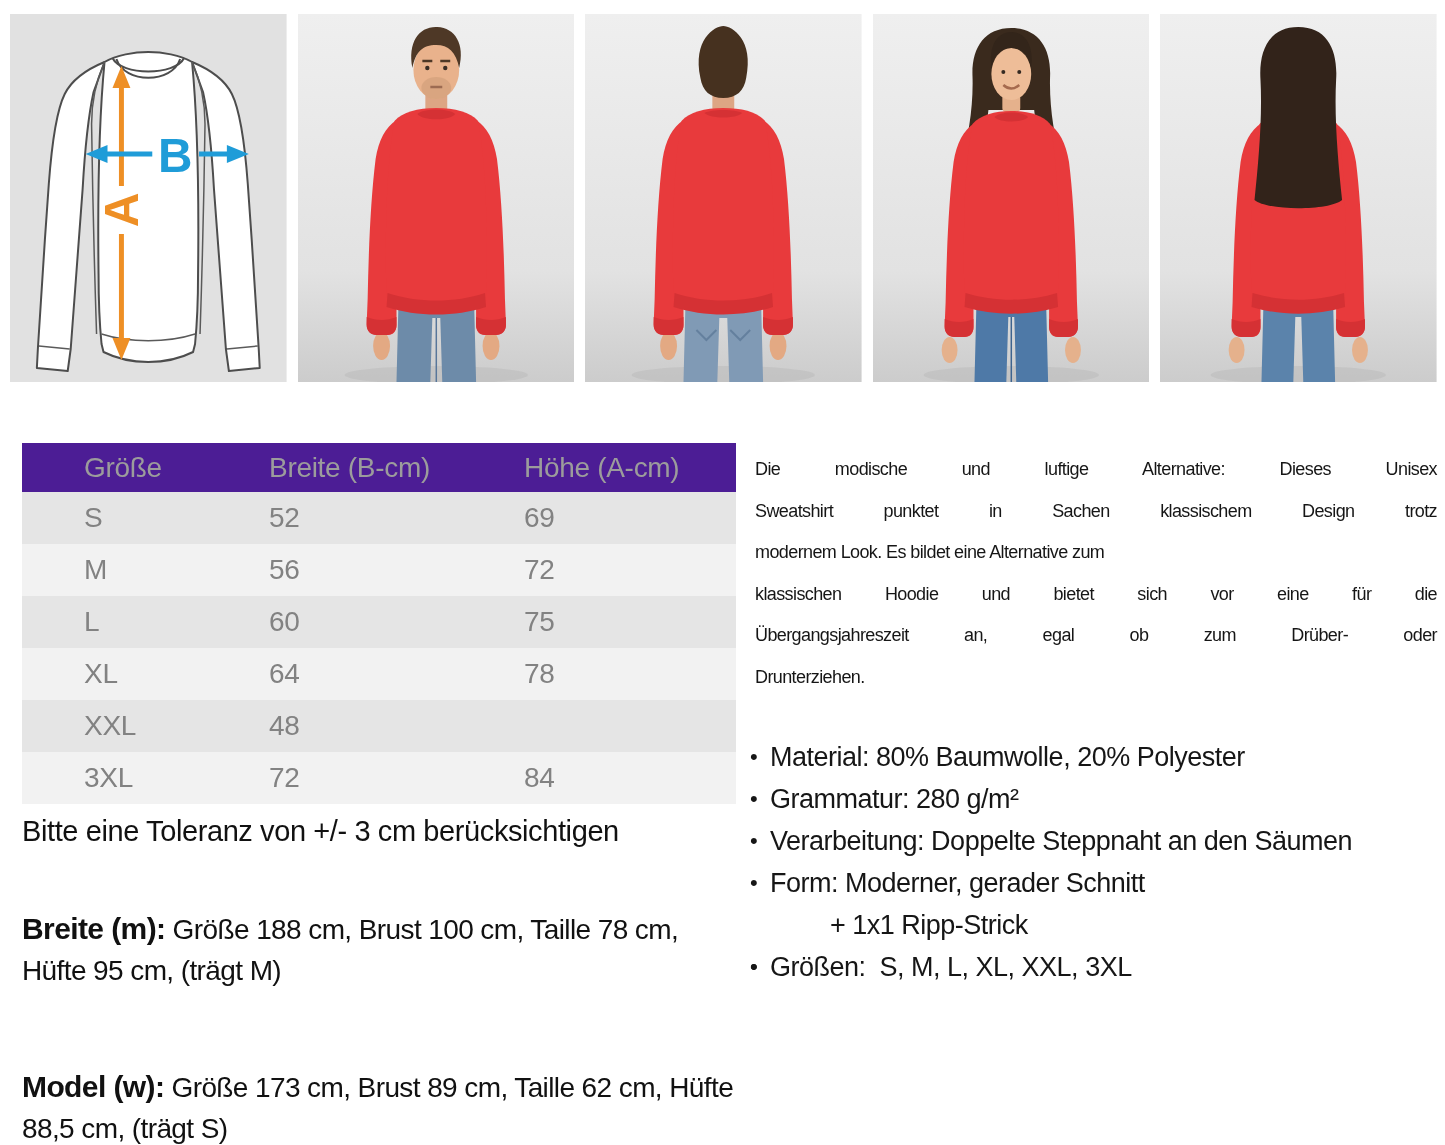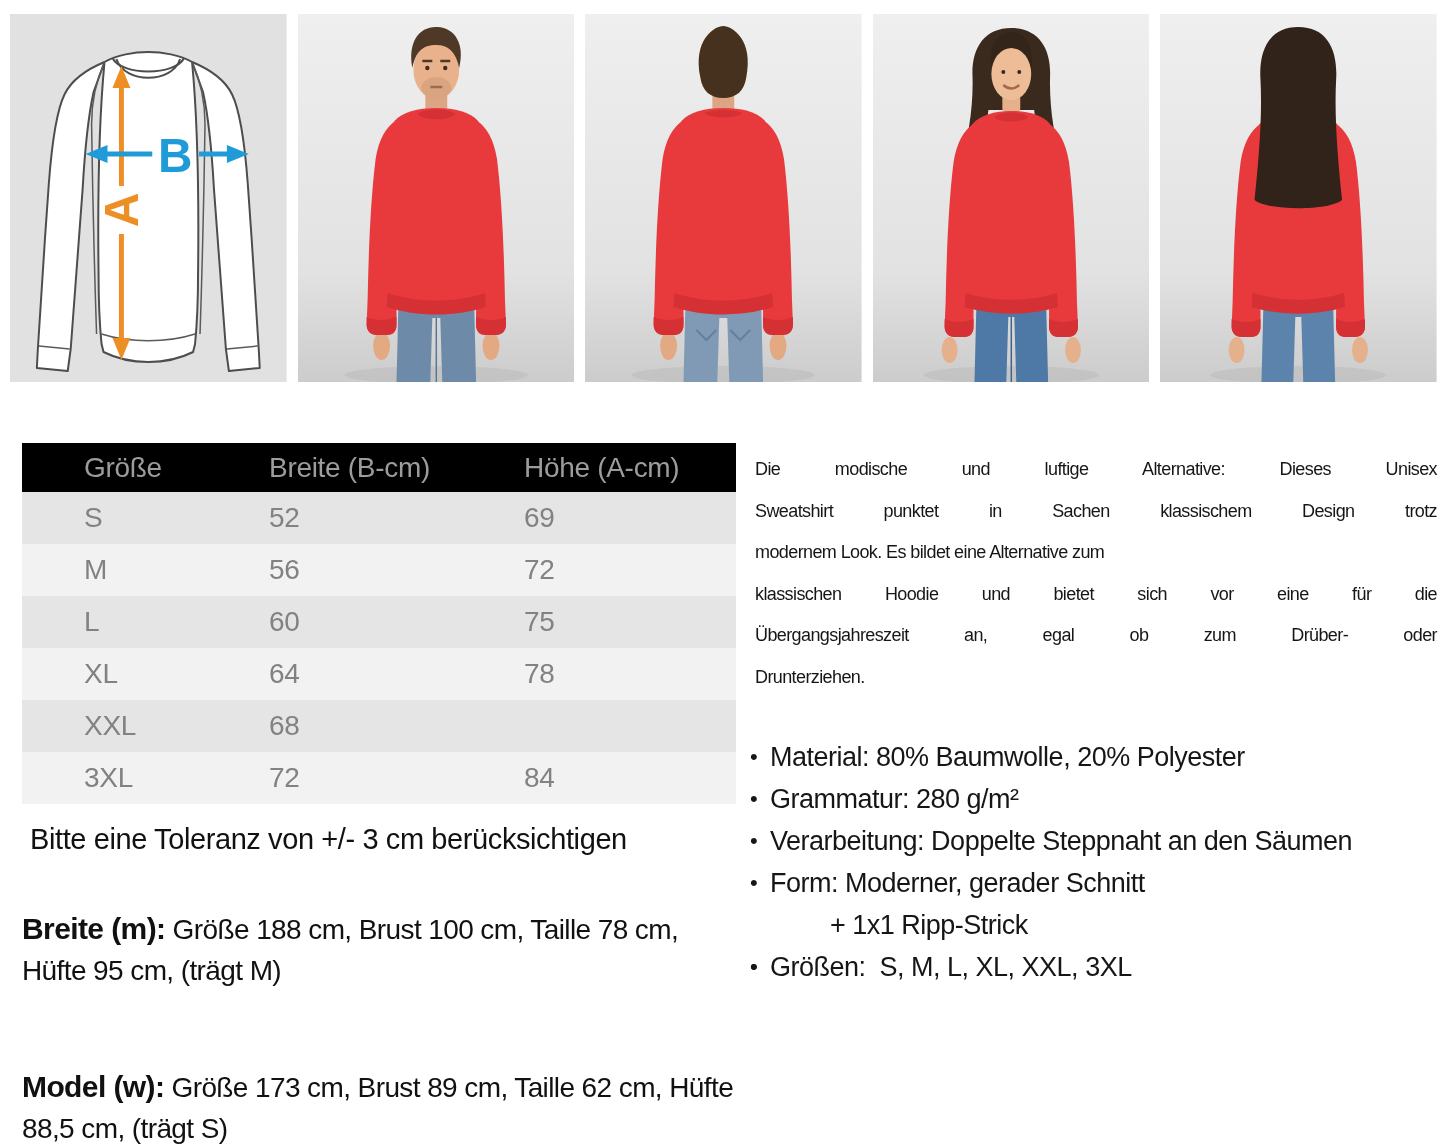--- a/index.html
+++ b/index.html
@@ -10,26 +10,26 @@
   }
   
   .gallery{position:absolute;top:14px;left:10px;width:1427px;height:368px;display:flex;gap:11px;}
   .panel{flex:1;overflow:hidden;}
   .panel svg{width:100%;height:100%;display:block;}
 
   
   .size-table{position:absolute;left:22px;top:443px;width:714px;font-size:28px;letter-spacing:-0.3px;}
   .t-row{display:grid;grid-template-columns:185px 255px 1fr;height:52px;line-height:52px;}
   .t-row .cell{padding-left:62px;white-space:nowrap;}
-  .t-head{height:49px;line-height:49px;background:#000000;color:#9c9c9c;}
+  .t-head{height:49px;line-height:49px;background:#4c1d95;color:#9c9c9c;}
   .t-row.odd{background:#e5e5e5;color:#828282;}
   .t-row.even{background:#f2f2f2;color:#828282;}
 
   
-  .tolerance{position:absolute;left:22px;top:812px;margin:8px;font-size:29px;line-height:38px;color:#111;letter-spacing:-0.4px;text-align:center;}
+  .tolerance{position:absolute;left:22px;top:812px;margin:0;font-size:29px;line-height:38px;color:#111;letter-spacing:-0.4px;text-align:center;}
   .model-info{position:absolute;left:22px;width:720px;margin:0;font-size:28px;line-height:41px;color:#111;letter-spacing:-0.6px;}
   .model-info b{font-size:30px;letter-spacing:-0.6px;}
   .model-m{top:908px;}
   .model-w{top:1034px;margin-top:32px;}
 
   
   .description{position:absolute;left:755px;top:449px;width:682px;margin:0;
     font-size:18px;line-height:41.5px;color:#161616;letter-spacing:-0.6px;}
   .desc-line{min-height:41.5px;}
   .desc-line.fill{text-align:justify;text-align-last:justify;}
@@ -219,21 +219,21 @@
         <div class="cell">60</div>
         <div class="cell">75</div>
       </div>
       <div class="t-row even">
         <div class="cell">XL</div>
         <div class="cell">64</div>
         <div class="cell">78</div>
       </div>
       <div class="t-row odd">
         <div class="cell">XXL</div>
-        <div class="cell">68</div>
+        <div class="cell">48</div>
       </div>
       <div class="t-row even">
         <div class="cell">3XL</div>
         <div class="cell">72</div>
         <div class="cell">84</div>
       </div>
     </div>
 </div>
 
 <p class="tolerance">Bitte eine Toleranz von +/- 3 cm berücksichtigen</p>

